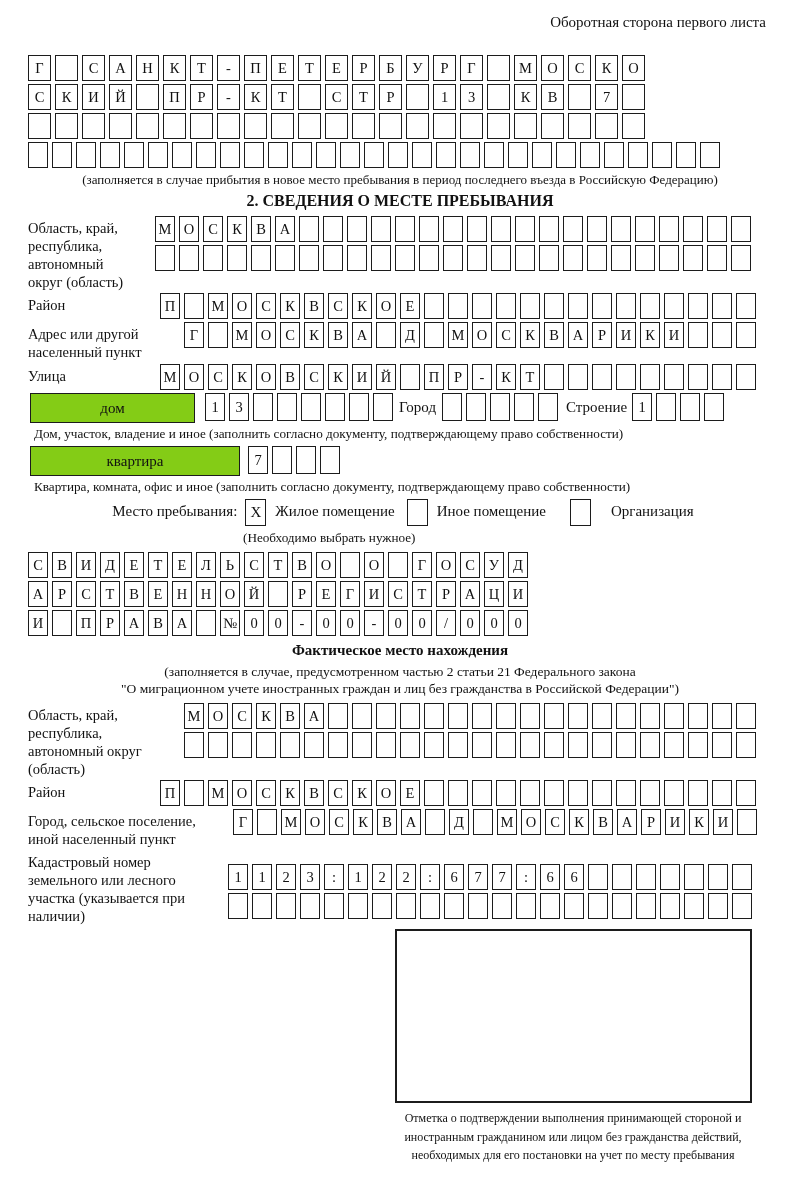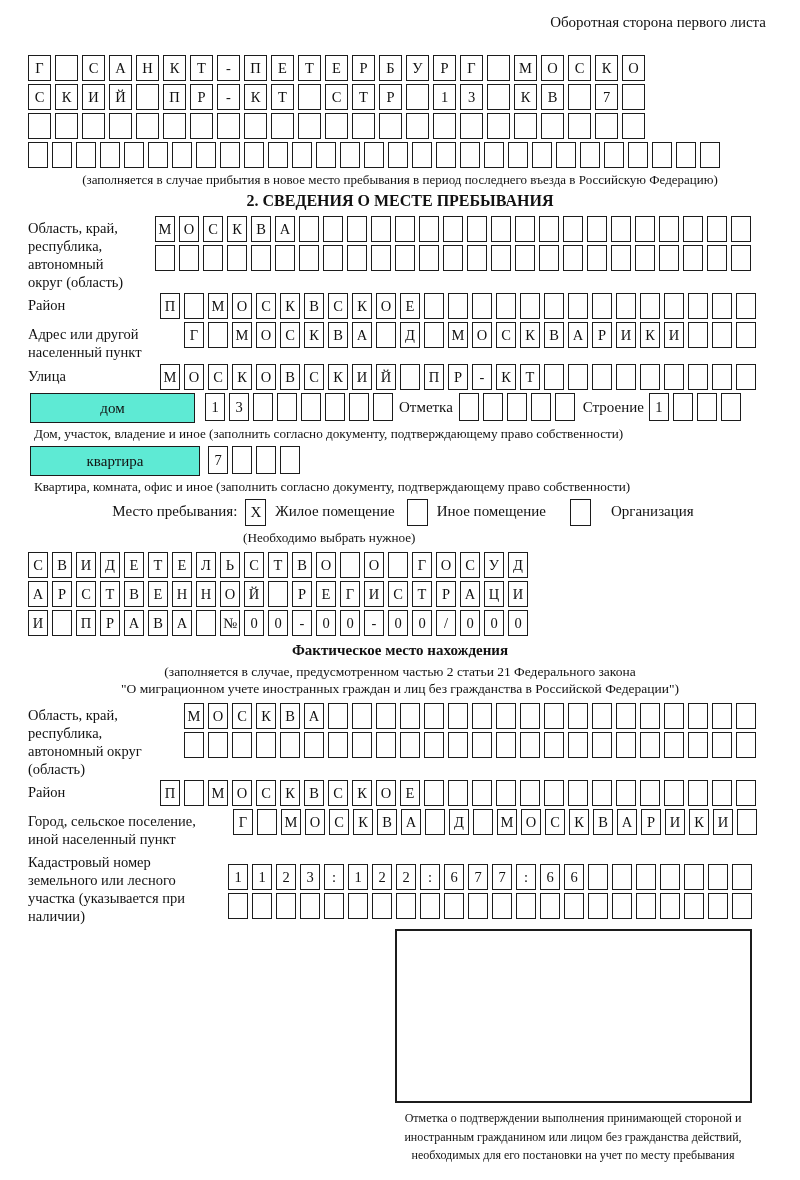--- a/index.html
+++ b/index.html
@@ -20,21 +20,21 @@
     border:1.5px solid #1c1c1c;background:#fff;
     display:flex;align-items:center;justify-content:center;
     font-size:14.5px;
   }
   .w23 .cell{width:23px;}
   .caption{font-size:13px;text-align:center;margin-top:4px;}
   .caption-left{font-size:13.2px;margin:3px 0 4px 6px;}
   .sec-title{font-weight:bold;font-size:16px;text-align:center;margin:4px 0 6px 0;}
   .widebox{
     flex:none;box-sizing:border-box;border:1.6px solid #1c1c1c;height:30px;
-    display:flex;align-items:center;justify-content:center;font-size:15px;background:#5eead4;
+    display:flex;align-items:center;justify-content:center;font-size:15px;background:#84cc16;
   }
   .inline-lbl{font-size:15px;padding-top:6px;flex:none;}
   .chk{
     flex:none;width:21px;height:27px;box-sizing:border-box;border:1.6px solid #1c1c1c;
     display:flex;align-items:center;justify-content:center;font-size:15px;background:#fff;
   }
   .note-small{font-size:13.2px;margin:4px 0 6px 215px;}
   .fact-caption{font-size:13.5px;text-align:center;line-height:17px;}
   .mark-box{
     box-sizing:border-box;width:357px;height:174px;border:2px solid #1c1c1c;
@@ -323,40 +323,40 @@
   <div class="cells" style="margin-left:10px;">
       <span class="cell">1</span>
       <span class="cell">3</span>
       <span class="cell"></span>
       <span class="cell"></span>
       <span class="cell"></span>
       <span class="cell"></span>
       <span class="cell"></span>
       <span class="cell"></span>
     </div>
-  <div class="inline-lbl" style="margin-left:6px;">Отметка</div>
+  <div class="inline-lbl" style="margin-left:6px;">Город</div>
   <div class="cells" style="margin-left:6px;">
       <span class="cell"></span>
       <span class="cell"></span>
       <span class="cell"></span>
       <span class="cell"></span>
       <span class="cell"></span>
     </div>
   <div class="inline-lbl" style="margin-left:8px;">Строение</div>
   <div class="cells" style="margin-left:5px;">
       <span class="cell">1</span>
       <span class="cell"></span>
       <span class="cell"></span>
       <span class="cell"></span>
     </div>
 </div>
 <div class="caption-left">Дом, участок, владение и иное (заполнить согласно документу, подтверждающему право собственности)</div>
 
 <div class="row house-cells">
-  <div class="widebox" style="width:170px;margin-left:2px;">квартира</div>
+  <div class="widebox" style="width:210px;margin-left:2px;">квартира</div>
   <div class="cells" style="margin-left:8px;">
       <span class="cell">7</span>
       <span class="cell"></span>
       <span class="cell"></span>
       <span class="cell"></span>
     </div>
 </div>
 <div class="caption-left">Квартира, комната, офис и иное (заполнить согласно документу, подтверждающему право собственности)</div>
 
 <div class="row" style="margin-top:4px;justify-content:center;">

